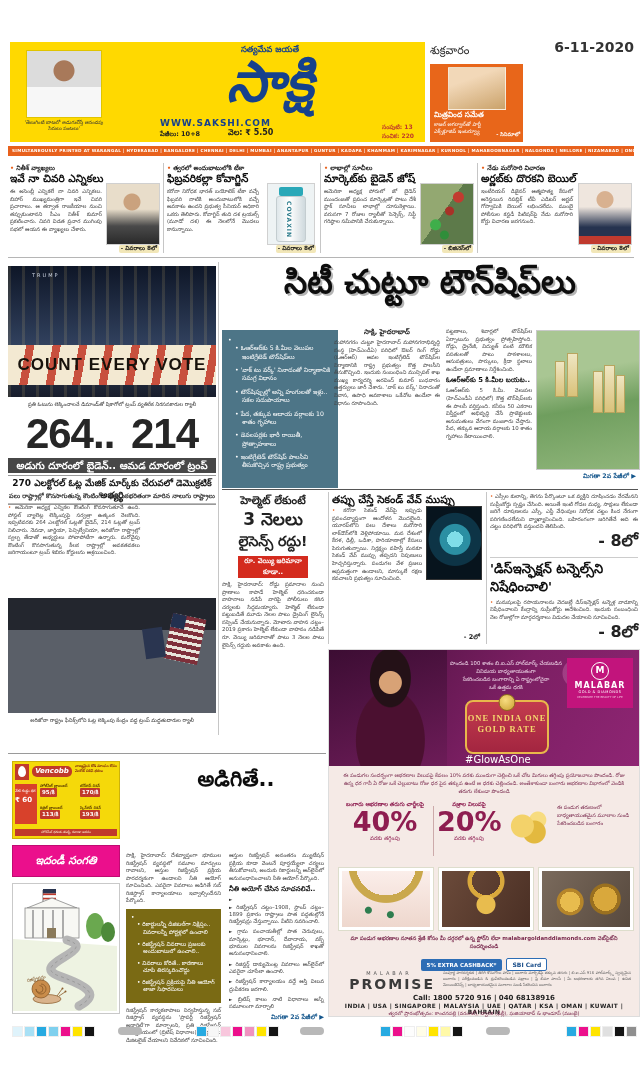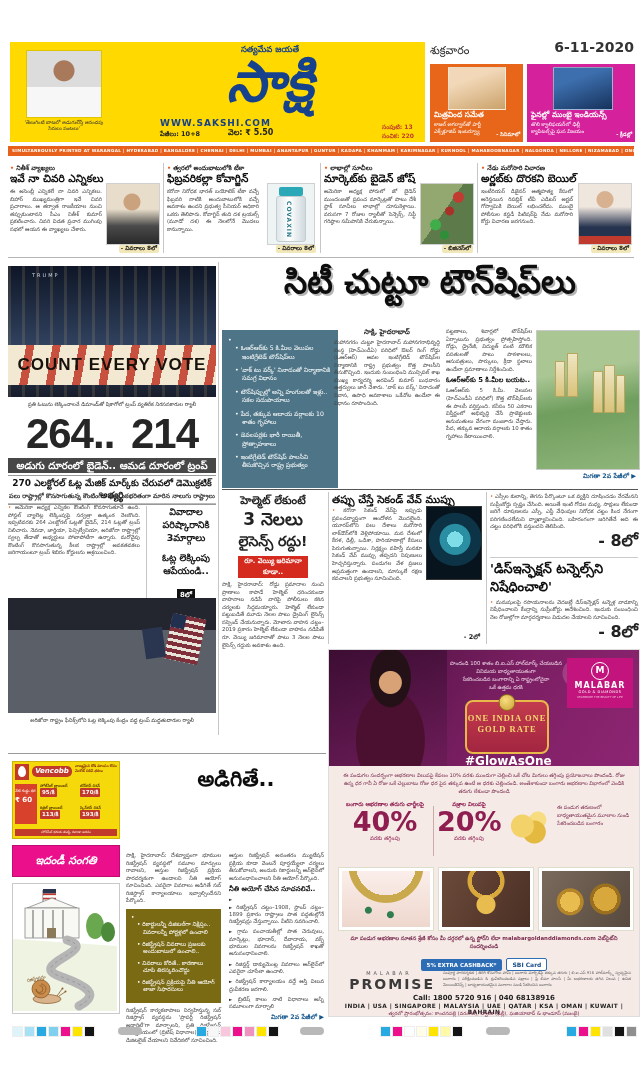--- a/index.html
+++ b/index.html
@@ -119,21 +119,21 @@
      font-size:9px;line-height:15px;font-weight:bold}
   .mlogo .nm{font-size:8px;font-weight:bold;letter-spacing:1px}
   .mlogo .sb{font-size:3.6px;letter-spacing:.5px}
   .mlogo .tg{font-size:2.8px;color:#f3c0dd;margin-top:1px}
   .gbadge{background:linear-gradient(#c33b4e,#a32540);border:2px solid #e8b84b;border-radius:8px;
      color:#f5d76e;text-align:center}
   .gbadge .coin{position:absolute;left:50%;top:-8px;transform:translateX(-50%);width:15px;height:15px;
      border-radius:50%;background:radial-gradient(circle at 40% 35%,#f7dc80,#caa131);border:1px solid #8a6a1a}
   .gbadge .bt{font-size:8.5px;font-weight:bold;line-height:1.3;padding-top:11px;
      font-family:"Liberation Serif","DejaVu Serif",serif;letter-spacing:1px}
-  .glow{color:#fff;font-size:12px;font-weight:bold;text-align:center}
+  .glow{color:#fff;font-size:10px;font-weight:normal;}
   .maroon{color:#7a2a4e}
   .dval{font-size:27px;font-weight:bold;color:#8e1d50;line-height:1}
   .dlab{font-size:5.6px;color:#8e1d50;font-weight:bold;line-height:1.3}
   .dsub{font-size:5.6px;color:#8e1d50}
   .coins{background:
      radial-gradient(circle at 35% 45%,#f3d26a 0 11px,rgba(0,0,0,0) 12px),
      radial-gradient(circle at 62% 60%,#e3b93f 0 11px,rgba(0,0,0,0) 12px),
      radial-gradient(circle at 70% 30%,#f7dc80 0 8px,rgba(0,0,0,0) 9px)}
   .jw{border:3px solid #fff;box-shadow:0 0 0 1px #ddc;}
   .jw1{background:
@@ -208,26 +208,20 @@
 
   <div class="abs" style="left:430px;top:44px;font-size:11px">శుక్రవారం</div>
   <div class="abs b" style="left:548px;top:39px;width:86px;text-align:right;font-size:14px;color:#333">6-11-2020</div>
 
   <div class="abs promo" style="left:430px;top:64px;width:93px;height:78px;background:#e8661a">
     <div class="abs pph1" style="left:18px;top:3px;width:56px;height:41px"></div>
     <div class="abs ti" style="left:4px;top:46px;right:3px">మిత్రవింద సమేత</div>
     <div class="abs su" style="left:4px;top:57px;width:62px">కాజల్ అగర్వాల్‌తో పార్టీ ఎక్స్‌క్లూజివ్ ఇంటర్వ్యూ</div>
     <div class="abs tg" style="right:3px;bottom:3px">- సినిమాలో</div>
   </div>
-  <div class="abs promo" style="left:527px;top:64px;width:108px;height:78px;background:#d6219c">
-    <div class="abs pph2" style="left:26px;top:3px;width:58px;height:41px"></div>
-    <div class="abs ti" style="left:4px;top:46px;right:3px">ఫైనల్లో ముంబై ఇండియన్స్</div>
-    <div class="abs su" style="left:4px;top:57px;width:74px">తొలి క్వాలిఫయర్‌లో ఢిల్లీ క్యాపిటల్స్‌పై ఘన విజయం</div>
-    <div class="abs tg" style="right:3px;bottom:3px">- క్రీడల్లో</div>
-  </div>
 
   <div class="abs cities" style="left:8px;top:146px;width:618px;height:10px">SIMULTANEOUSLY PRINTED AT WARANGAL | HYDERABAD | BANGALORE | CHENNAI | DELHI | MUMBAI | ANANTAPUR | GUNTUR | KADAPA | KHAMMAM | KARIMNAGAR | KURNOOL | MAHABOOBNAGAR | NALGONDA | NELLORE | NIZAMABAD | ONGOLE | RAJAHMUNDRY | SRIKAKULAM | TADEPALLIGUDEM | TIRUPATI | VIJAYAWADA | VISAKHAPATNAM</div>
 
   <div class="abs" style="left:8px;top:161px;width:626px;height:96px;border-bottom:1px solid #b5b5b5">
     <div class="vd" style="left:155px;top:2px;height:90px"></div>
     <div class="vd" style="left:312px;top:2px;height:90px"></div>
     <div class="vd" style="left:469px;top:2px;height:90px"></div>
 
     <div class="abs card" style="left:2px;top:0;width:150px;height:94px">
       <div class="abs kick" style="left:0;top:3px">నితీశ్ వ్యాఖ్యలు</div>
@@ -275,25 +269,20 @@
       <div class="banner">
         <span>COUNT EVERY VOTE</span>
       </div>
     </div>
     <div class="abs cap" style="left:0;top:137px;width:208px">ప్రతి ఓటును లెక్కించాలనే డిమాండ్‌తో షికాగోలో ట్రంప్ వ్యతిరేక నిరసనకారుల ర్యాలీ</div>
     <div class="abs bignum c" style="left:0;top:146px;width:208px">264.. 214</div>
     <div class="abs deck1" style="left:0;top:194px;width:208px">అడుగు దూరంలో బైడెన్.. ఆమడ దూరంలో ట్రంప్</div>
     <div class="abs deck2" style="left:0;top:211px;width:208px">270 ఎలక్టోరల్ ఓట్ల మేజిక్ మార్క్‌కు చేరువలో డెమొక్రటిక్ అభ్యర్థి</div>
     <div class="abs deck3" style="left:0;top:226px;width:208px">పలు రాష్ట్రాల్లో కొనసాగుతున్న కౌంటింగ్.. ఉత్కంఠభరితంగా మారిన నాలుగు రాష్ట్రాలు</div>
     <div class="abs t5 j dot" style="left:0;top:240px;width:132px">అమెరికా అధ్యక్ష ఎన్నికల కౌంటింగ్ కొనసాగుతూనే ఉంది. పోస్టల్ బ్యాలెట్ల లెక్కింపుపై సర్వత్రా ఉత్కంఠ నెలకొంది. ఇప్పటివరకు 264 ఎలక్టోరల్ ఓట్లతో బైడెన్, 214 ఓట్లతో ట్రంప్ నిలిచారు. నెవడా, జార్జియా, పెన్సిల్వేనియా, అరిజోనా రాష్ట్రాల్లో స్వల్ప తేడాతో అభ్యర్థులు పోటాపోటీగా ఉన్నారు. మరోవైపు కౌంటింగ్ కొనసాగుతున్న కీలక రాష్ట్రాల్లో అవకతవకలు జరిగాయంటూ ట్రంప్ శిబిరం కోర్టులను ఆశ్రయించింది.</div>
-    <div class="abs" style="left:138px;top:242px;width:70px;border-left:1px solid #c6c6c6;padding-left:4px">
-      <div class="sidenote" style="margin-bottom:8px">వివాదాల పరిష్కారానికి 3మార్గాలు</div>
-      <div class="sidenote">ఓట్ల లెక్కింపు ఆపేయండి..</div>
-      <div class="c" style="margin-top:4px"><span class="badge8">8లో</span></div>
-    </div>
     <div class="abs uphoto2" style="left:0;top:334px;width:208px;height:115px">
       <div class="flagA"></div>
       <div class="flagB"></div>
     </div>
     <div class="abs cap" style="left:0;top:453px;width:208px">అరిజోనా రాష్ట్రం ఫీనిక్స్‌లోని ఓట్ల లెక్కింపు కేంద్రం వద్ద ట్రంప్ మద్దతుదారుల ర్యాలీ</div>
   </div>
 
   <div class="abs" style="left:222px;top:262px;width:416px;height:224px">
     <div class="abs twn-hl" style="left:0;top:0;width:416px">సిటీ చుట్టూ టౌన్‌షిప్‌లు</div>
     <div class="abs teal" style="left:0;top:68px;width:104px;height:146px">

